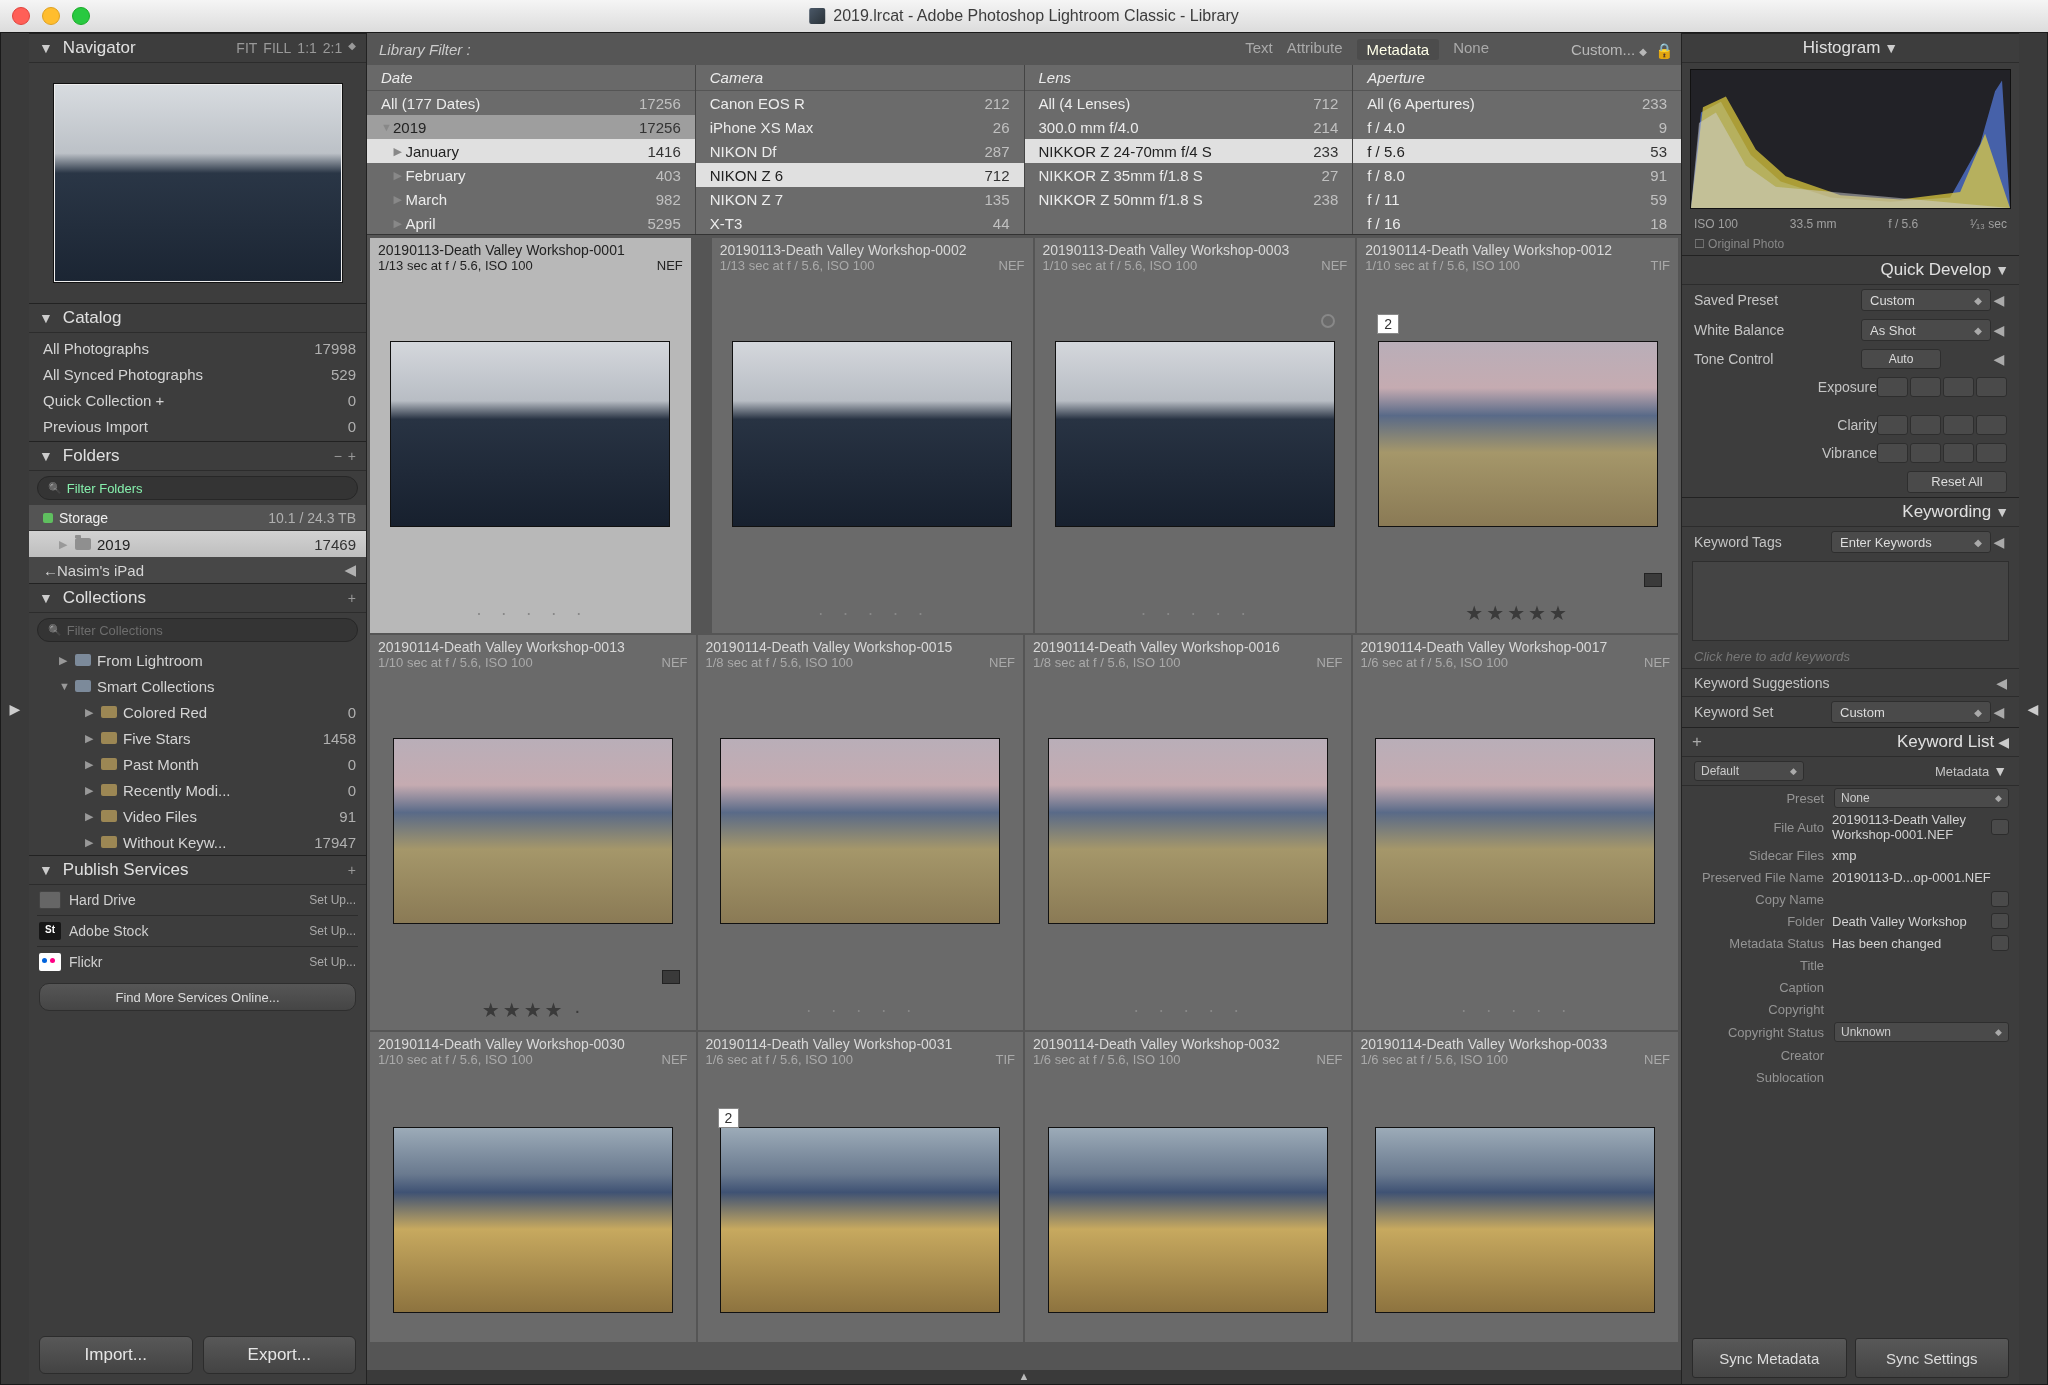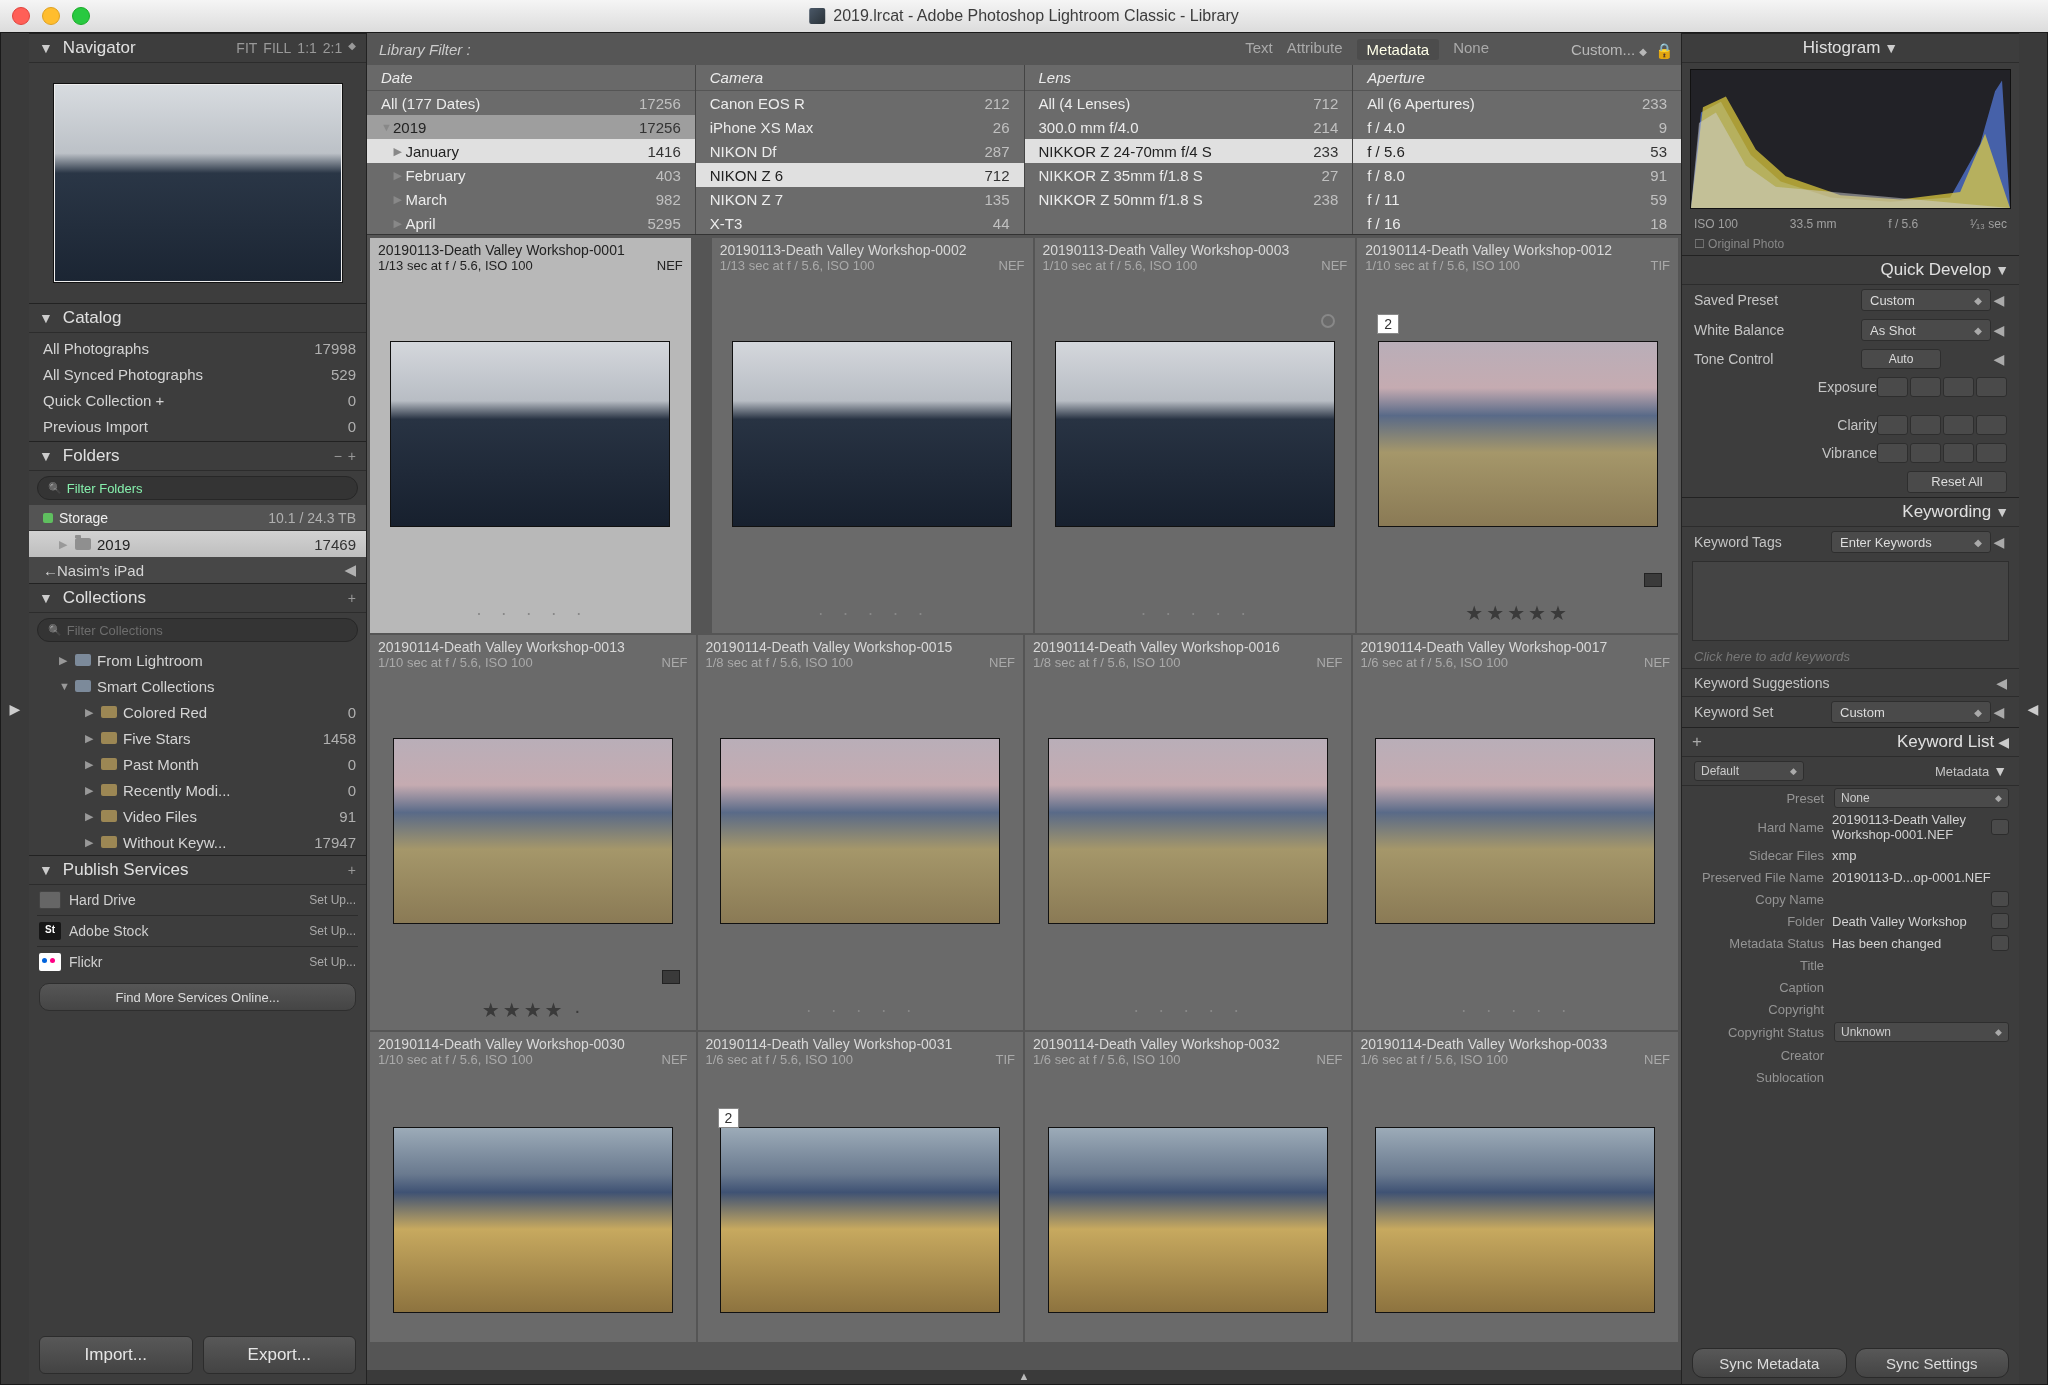--- a/index.html
+++ b/index.html
@@ -100,21 +100,21 @@
 .kw-hint { font-size:13px; color:#777; padding:4px 12px; font-style:italic;}
 
 .meta-row { display:flex; align-items:center; padding:2px 10px; font-size:13px; color:#b8b8b8; min-height:22px;}
 .meta-row .m-lbl { width:140px; text-align:right; color:#949494; padding-right:8px;}
 .meta-row .m-val { flex:1; color:#d2d2d2;}
 .meta-sel { width:110px; background:#4a4a4a; border:1px solid #2e2e2e; border-radius:3px; height:20px; font-size:12px; color:#ccc; padding:0 6px; display:flex; align-items:center;}
 .meta-sel .dd{margin-left:auto;font-size:9px;color:#aaa;}
 .meta-input { flex:1; height:20px; margin-left:2px;}
 
 .sync-row { display:flex; gap:8px; padding:6px 10px;}
-.sync-btn { flex:1; height:30px; background:linear-gradient(#585858,#444); border:1px solid #2a2a2a; border-radius:11px; color:#ddd; font-size:15px; display:flex; align-items:center; justify-content:center;}
+.sync-btn { flex:1; height:40px; background:linear-gradient(#585858,#444); border:1px solid #2a2a2a; border-radius:3px; color:#ddd; font-size:15px; display:flex; align-items:center; justify-content:center;}
 
 .panel-arrow { font-size:14px; color:#ccc; margin-left:4px;}
 .svc-row { display:flex; align-items:center; padding:4px 10px; font-size:14px; color:#d0d0d0; min-height:30px;}
 .svc-ic { width:22px; height:18px; margin-right:8px; border-radius:2px;}
 .svc-ic.hd { background:#666; border:1px solid #444;}
 .svc-ic.st { background:#161616; color:#fff; font-size:10px; font-weight:bold; text-align:center; line-height:16px;}
 .svc-ic.fl { background:#fff; position:relative;}
 .svc-ic.fl::after{content:"";position:absolute;top:5px;left:3px;width:5px;height:5px;background:#0063dc;border-radius:50%;box-shadow:8px 0 0 #ff0084;}
 .setup { margin-left:auto; font-size:12px; color:#aaa;}
 .find-svc { margin:6px 10px; height:28px; background:linear-gradient(#565656,#454545); border:1px solid #2e2e2e; border-radius:10px; color:#ddd; font-size:13px; display:flex;align-items:center;justify-content:center;}
@@ -688,21 +688,21 @@
 
       <div class="meta-row" style="border-top:1px solid #2c2c2c;">
           <span class="m-lbl">Preset</span>
           <div class="meta-sel meta-input">
             <span>None</span>
             <span class="dd">◆</span>
           </div>
         </div>
       <div id="meta-rows">
           <div class="meta-row">
-            <span class="m-lbl">Hard Name</span>
+            <span class="m-lbl">File Auto</span>
             <span class="m-val">20190113-Death Valley Workshop-0001.NEF</span>
             <span style="width:18px;height:16px;background:#4a4a4a;border:1px solid #2c2c2c;border-radius:3px;margin-left:4px;"></span>
           </div>
           <div class="meta-row">
             <span class="m-lbl">Sidecar Files</span>
             <span class="m-val">xmp</span>
           </div>
           <div class="meta-row">
             <span class="m-lbl">Preserved File Name</span>
             <span class="m-val">20190113-D...op-0001.NEF</span>

